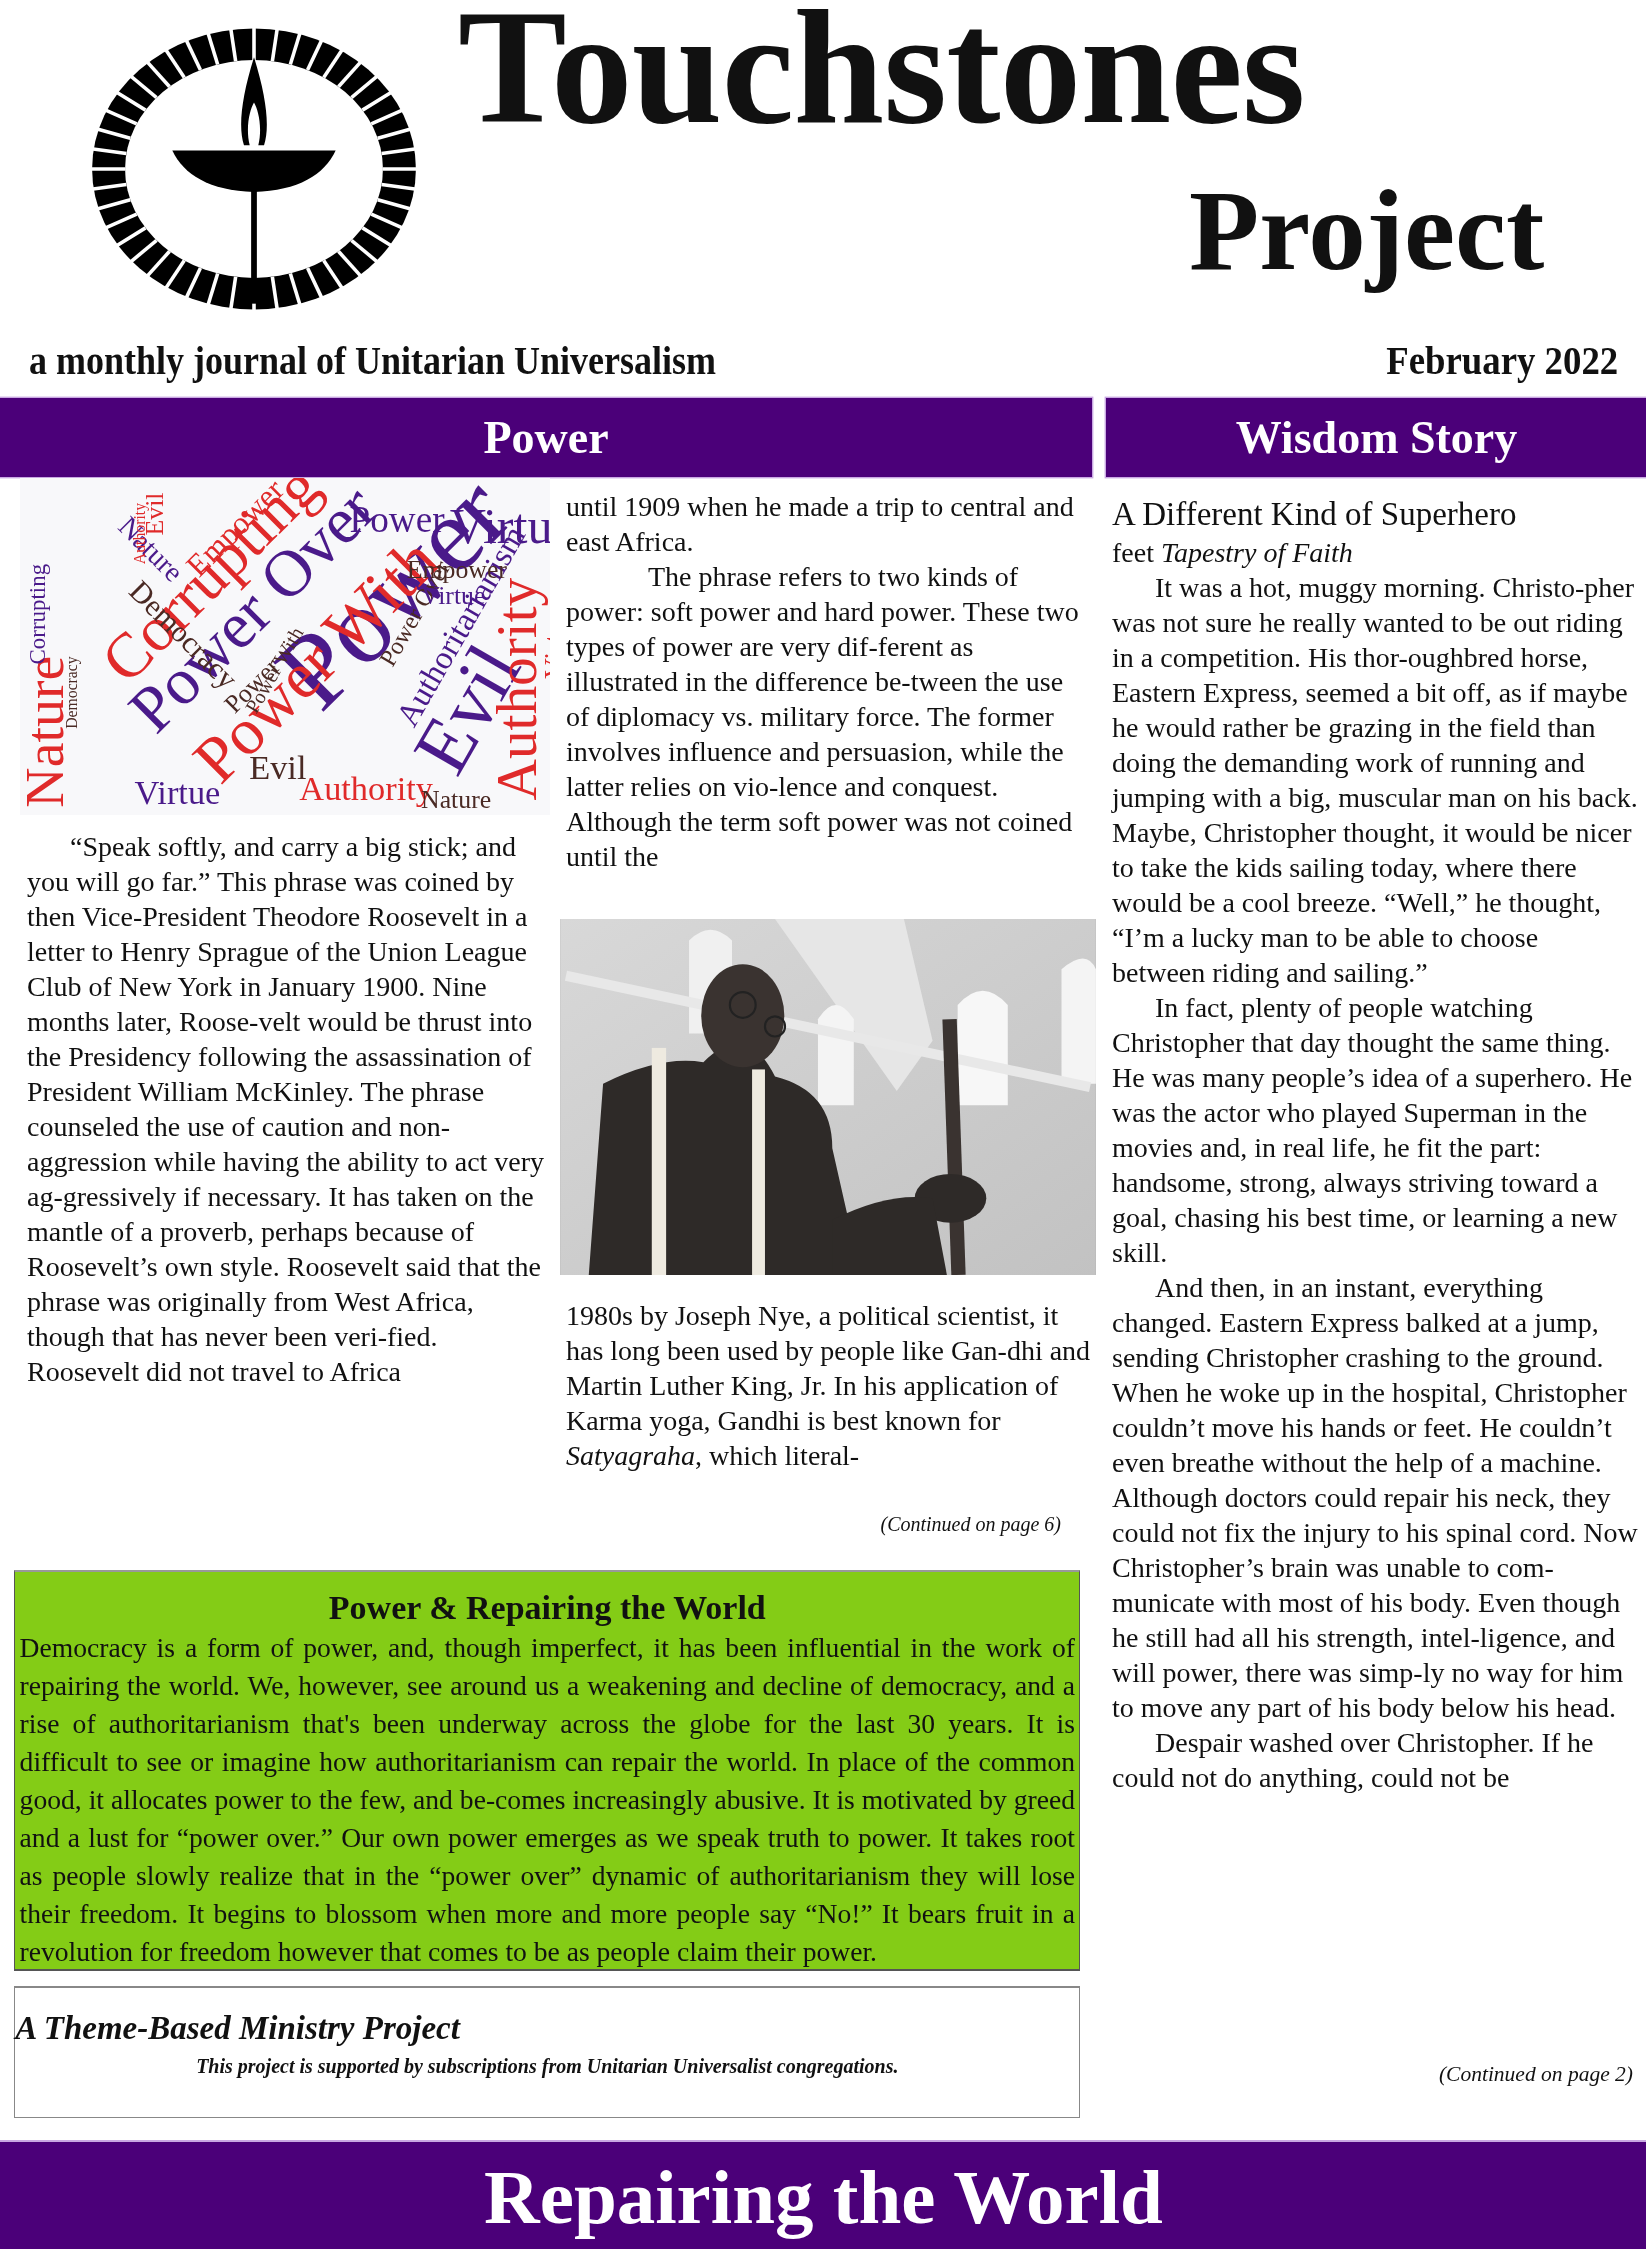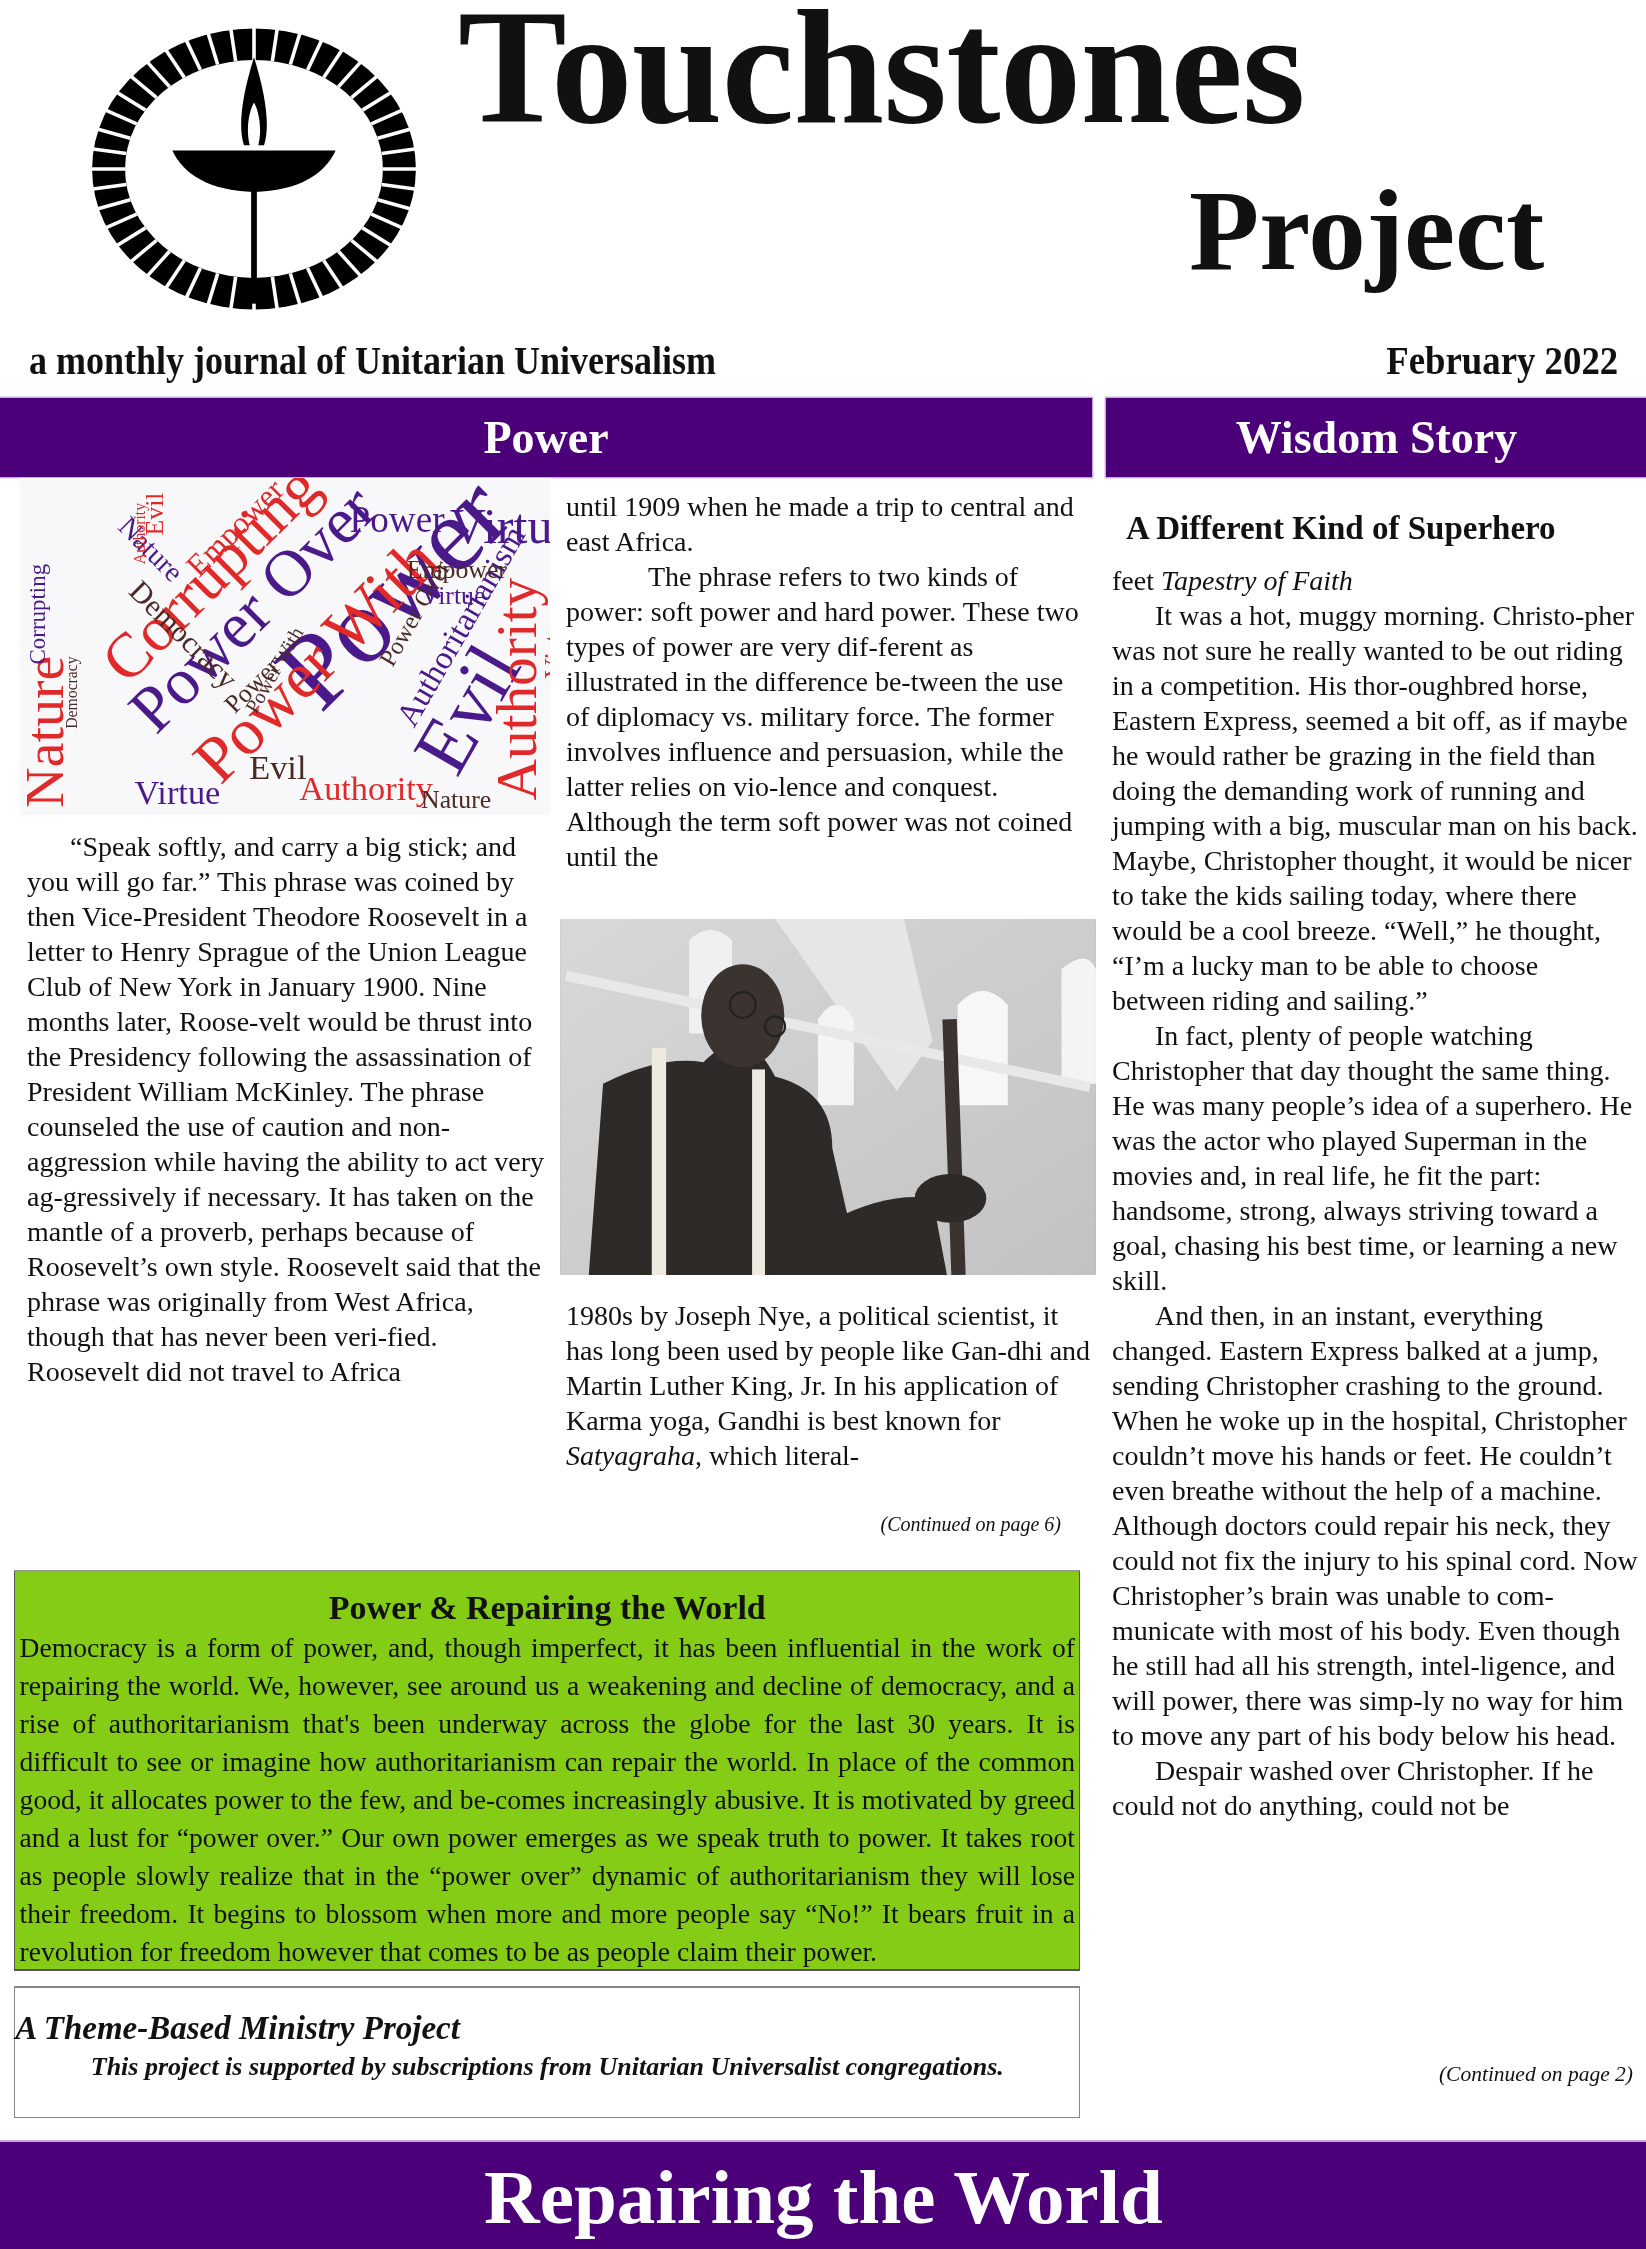--- a/index.html
+++ b/index.html
@@ -19,21 +19,21 @@
             font-size: 46px; font-weight: bold; box-shadow: 0 0 0 1.4px #c9a8e2; }
   #banner-power { left: 0; top: 398px; width: 1092px; height: 79px; }
   #banner-wisdom { left: 1106px; top: 398px; width: 541px; height: 79px; }
   #banner-footer { left: 0; top: 2140px; width: 1647px; height: 110px; font-size: 77px; box-shadow: none; border-top: 2.1px solid #c9a8e2; }
 
   
   .col { font-size: 28px; line-height: 35px; text-align: left; }
   .col p { margin: 0; }
   .indent { text-indent: 43px; }
   .indent-big { text-indent: 82px; }
-  h2.sec { margin: 14px; font-size: 33px; font-weight: bold; line-height: 42px; }
+  h2.sec { margin: 0; font-size: 33px; font-weight: normal; line-height: 42px; }
 
   
   #wordcloud { left: 20px; top: 478px; width: 530px; height: 337px; background: #f8f8fa; overflow: hidden; }
   #wordcloud svg { width: 100%; height: 100%; }
 
   #col1 { left: 27px; top: 829px; width: 519px; }
   #col2-top { left: 566px; top: 489px; width: 526px; }
   #photo { left: 560px; top: 919px; width: 536px; height: 356px; background: #888; overflow: hidden; }
   #col2-bottom { left: 566px; top: 1298px; width: 526px; }
   #cont6 { left: 825px; top: 1513px; width: 236px; font-size: 20px; font-style: italic; text-align: right; }
@@ -43,21 +43,21 @@
   #cont2 { left: 1361px; top: 2062px; width: 272px; font-size: 21.5px; font-style: italic; text-align: right; }
 
   
   #repair-box { left: 14.3px; top: 1570px; width: 1064px; height: 397px; background: #84cc16;
                 border: 1.4px solid #555; border-top: 2.9px solid #999; border-bottom: 2.9px solid #555; }
   #repair-title { text-align: center; font-size: 34px; font-weight: bold; margin-top: 14.3px; line-height: 43px; }
   #repair-body { padding: 0 4.3px; font-size: 27.6px; line-height: 38px; text-align: justify; }
 
   #ministry-box { left: 14.3px; top: 1986px; width: 1064px; height: 129px; background: #fff; border: 1.4px solid #888; border-top: 2.1px solid #888; }
   #ministry-title { text-align: left; font-size: 33px; font-style: italic; font-weight: bold; margin-top: 18.6px; line-height: 43px; }
-  #ministry-sub { text-align: center; font-size: 26px; font-style: italic; font-weight: bold; line-height: 33px; }
+  #ministry-sub { text-align: center; font-size: 20px; font-style: italic; font-weight: bold; line-height: 33px; }
 </style>
 </head>
 <body>
 
 <div id="logo" class="abs">
   <svg viewBox="0 0 508 416" width="364" height="298" id="logo-svg">
     <ellipse cx="254" cy="208" rx="226" ry="196" fill="#000"></ellipse>
     <ellipse cx="254" cy="208" rx="180" ry="152" fill="#fff"></ellipse>
     <g id="rays">
         <line x1="434" y1="208" x2="486" y2="208" stroke="#fff" stroke-width="5"></line>

